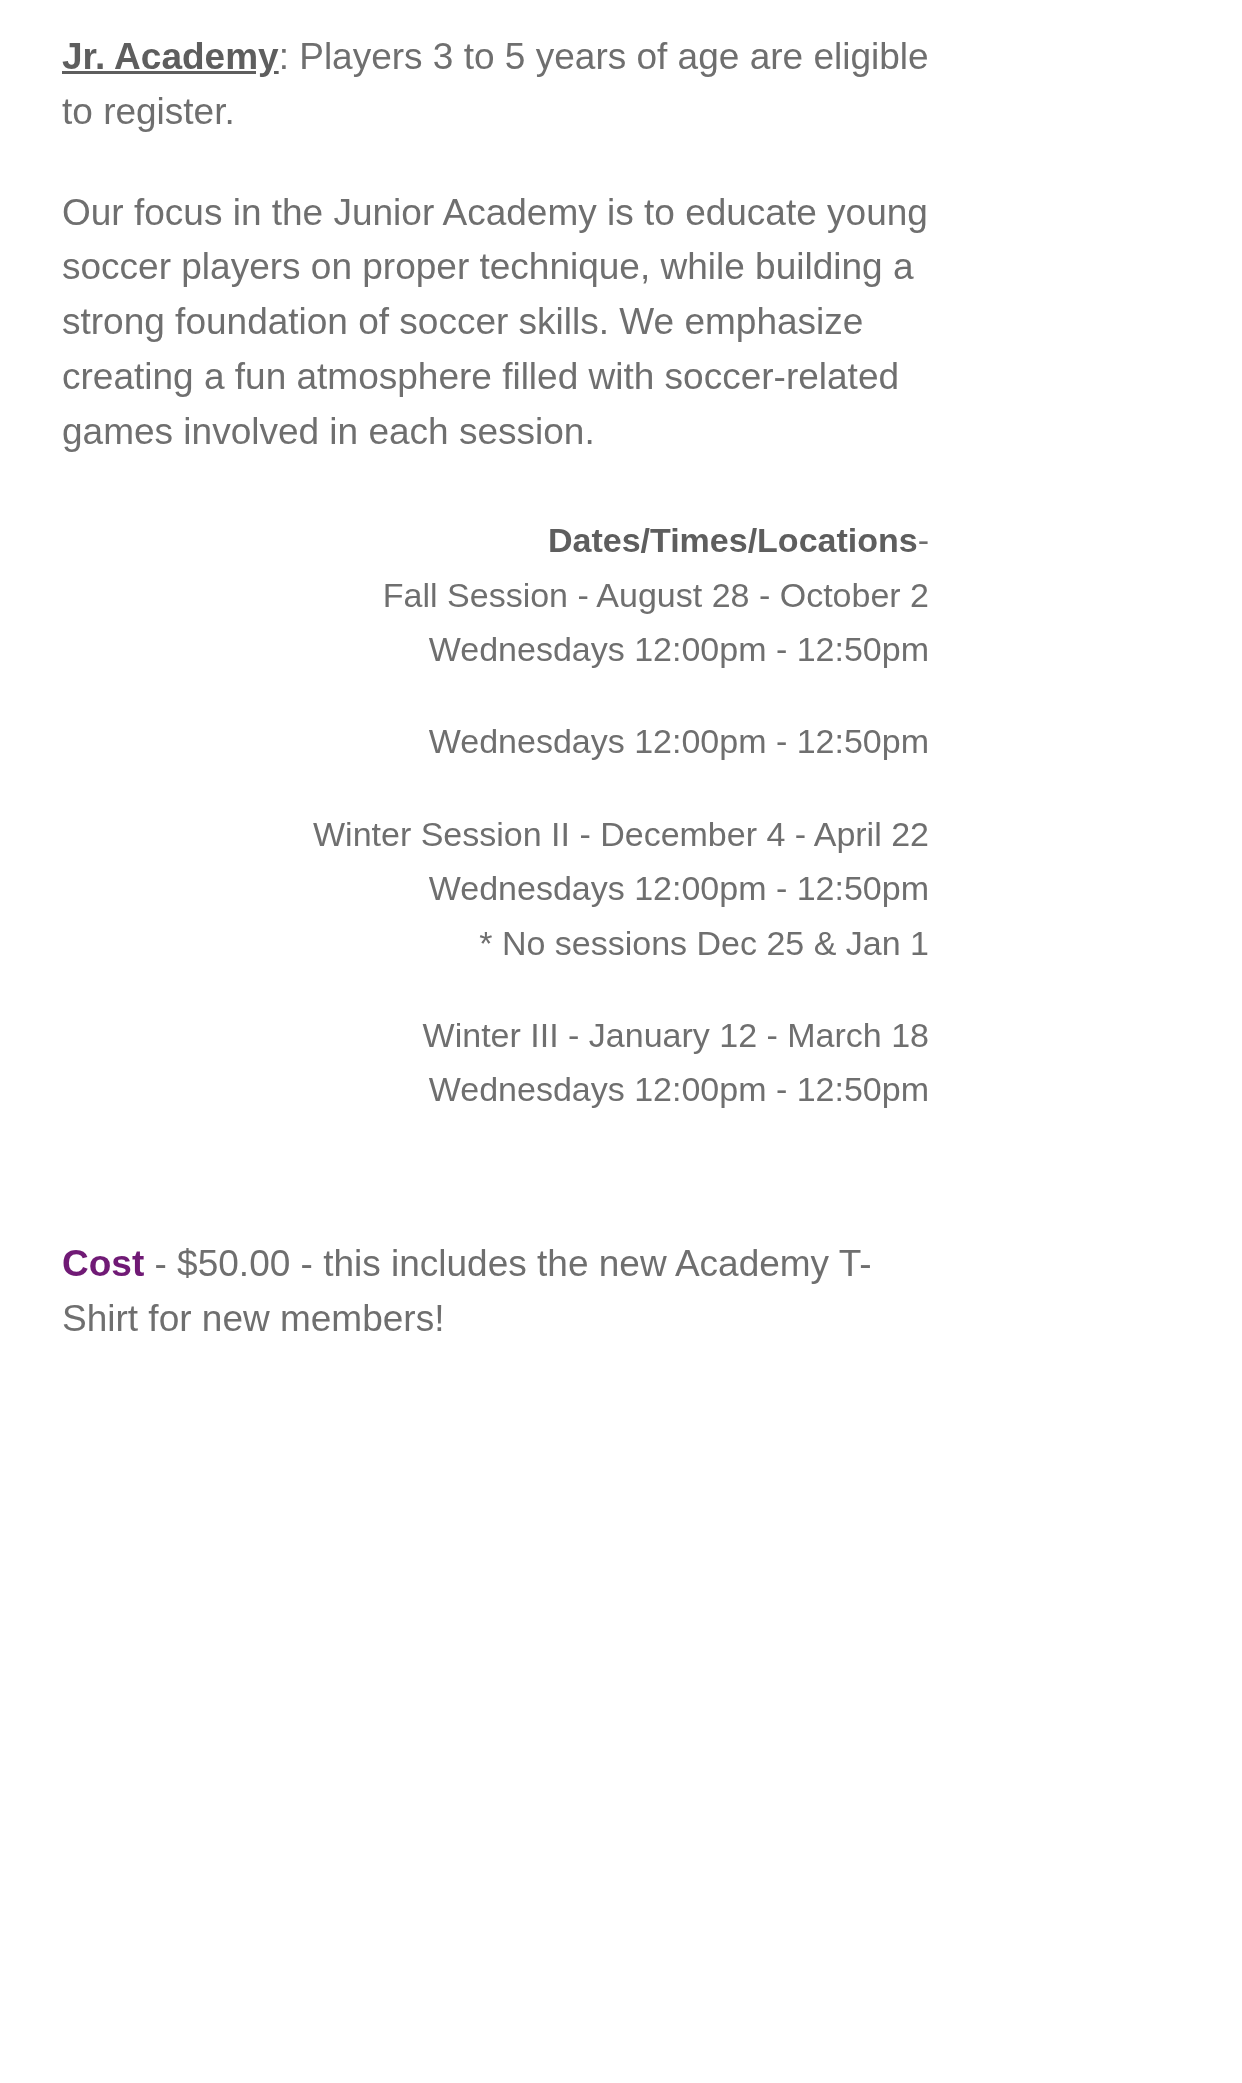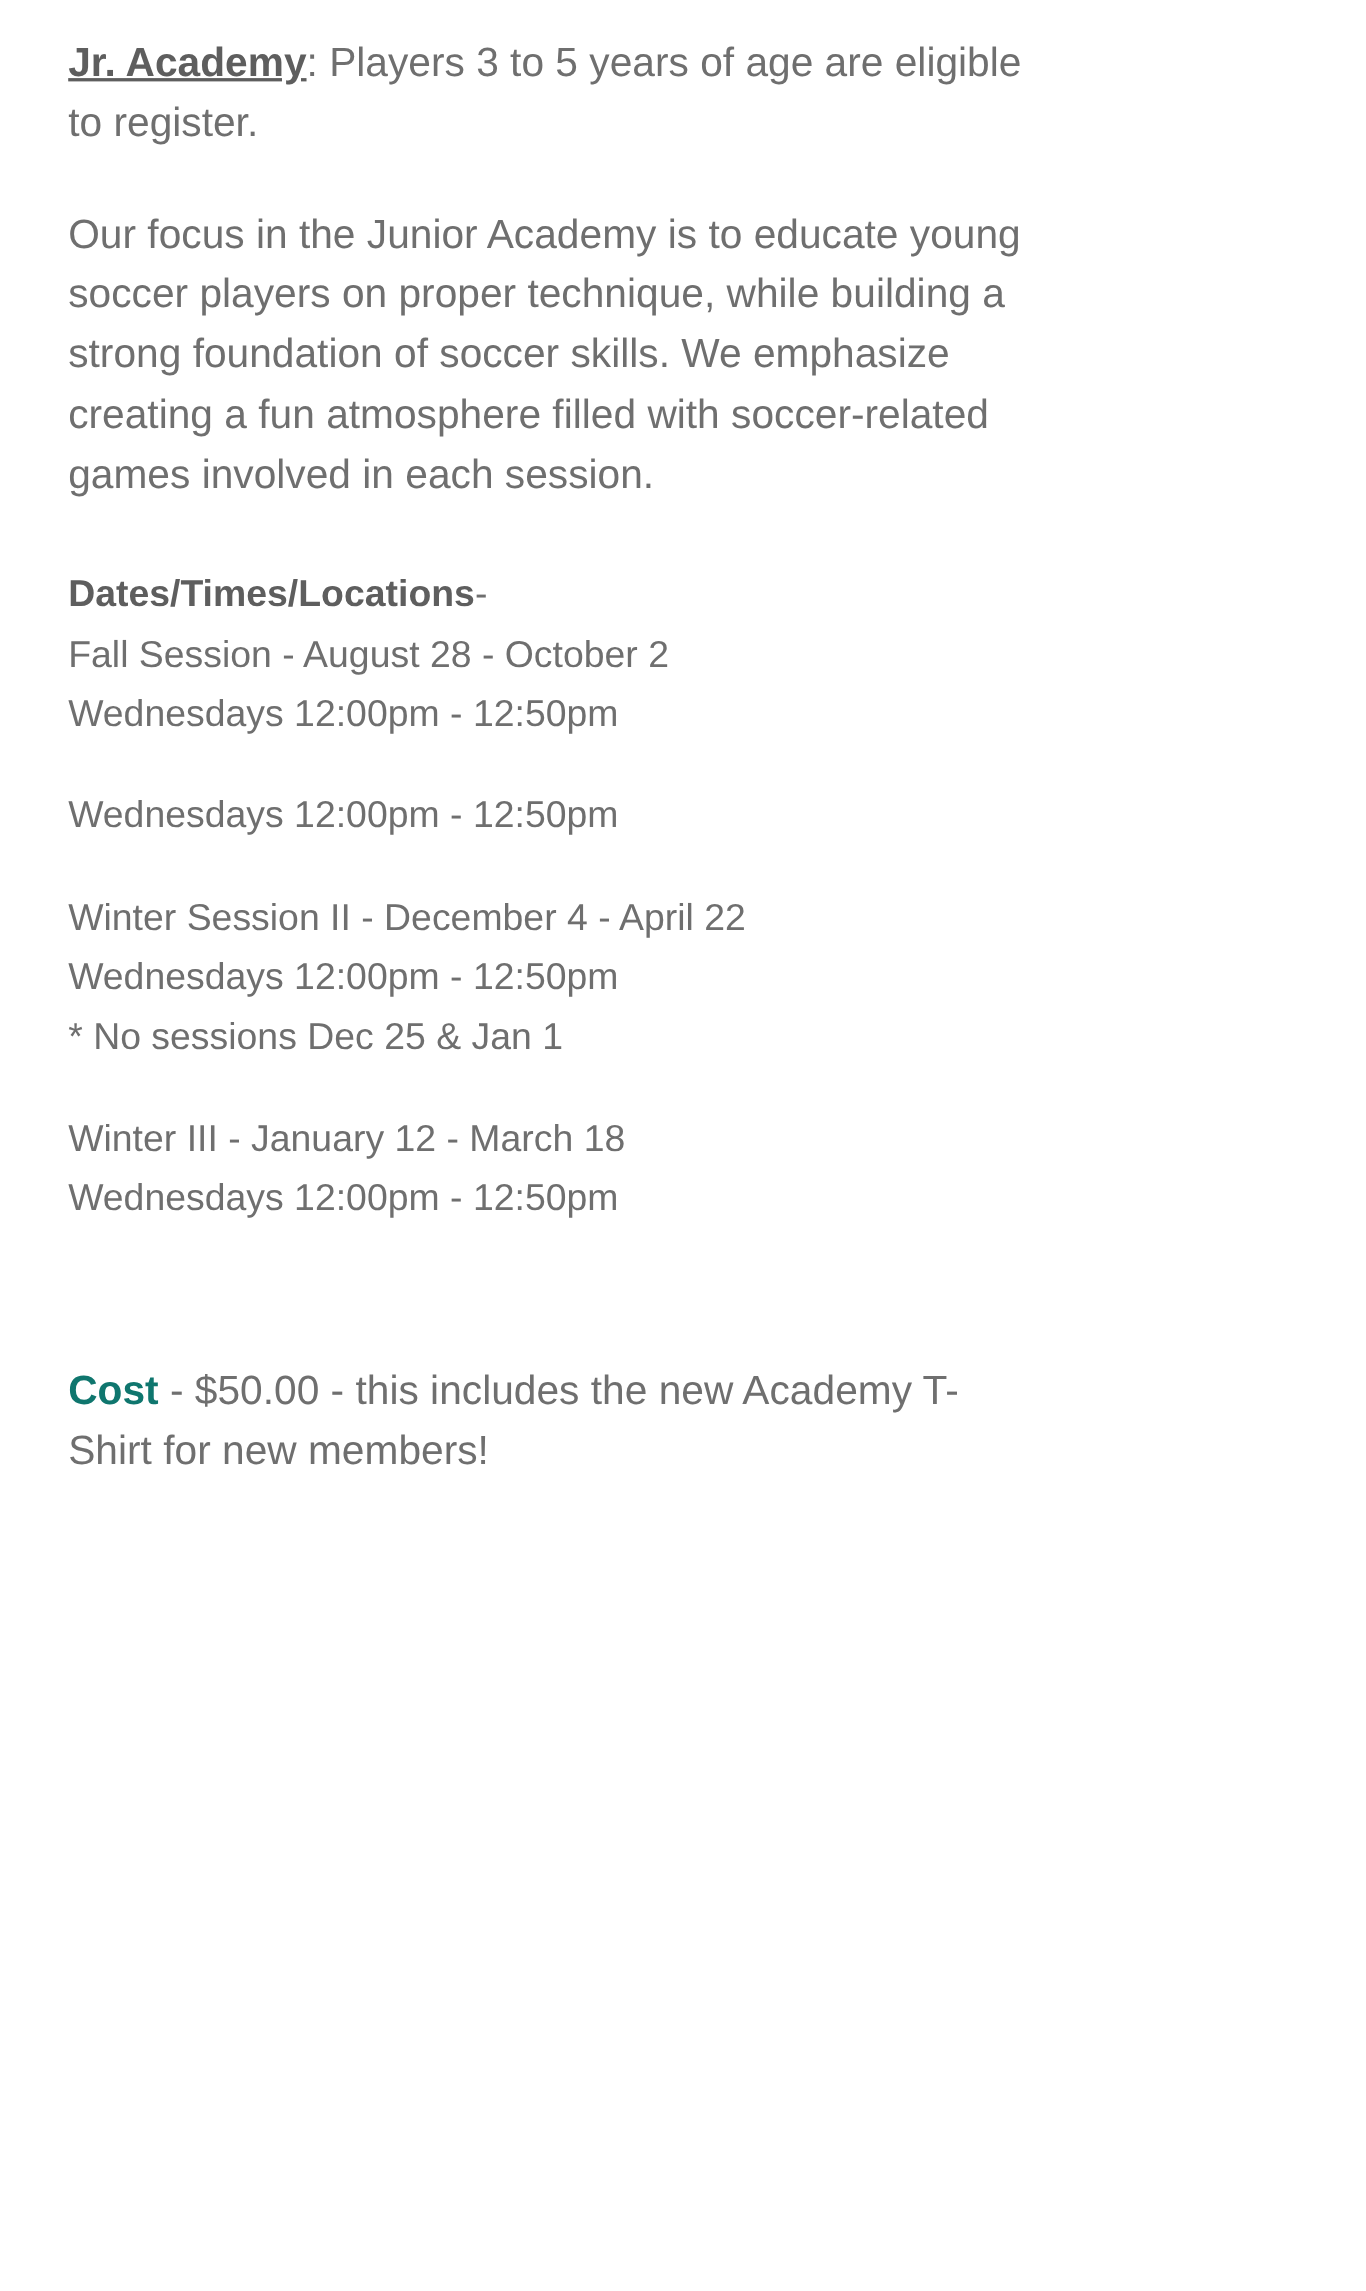--- a/index.html
+++ b/index.html
@@ -25,21 +25,21 @@
     line-height: 1.48;
     color: #6f6f6f;
     font-weight: 400;
   }
   .lead-term {
     font-weight: bold;
     color: #5e5e5e;
     text-decoration: underline;
   }
   .schedule {
-    text-align: left;
+    text-align: right;
     margin-top: 54px;
   }
   .schedule .line {
     font-size: 34px;
     line-height: 1.6;
     color: #6f6f6f;
   }
   .schedule .heading {
     font-weight: bold;
     color: #5e5e5e;
@@ -56,21 +56,21 @@
     height: 120px;
   }
   .cost {
     font-size: 37px;
     line-height: 1.48;
     color: #6f6f6f;
     margin: 0;
   }
   .cost .bold {
     font-weight: bold;
-    color: #0f766e;
+    color: #701a75;
   }
 </style>
 </head>
 <body>
 
 <div class="page">
 
   <p><span class="lead-term">Jr. Academy</span><span>: Players 3 to 5 years of age are eligible to register.</span></p>
 
   <p>Our focus in the Junior Academy is to educate young soccer players on proper technique, while building a strong foundation of soccer skills.  We emphasize creating a fun atmosphere filled with soccer-related games involved in each session.</p>

